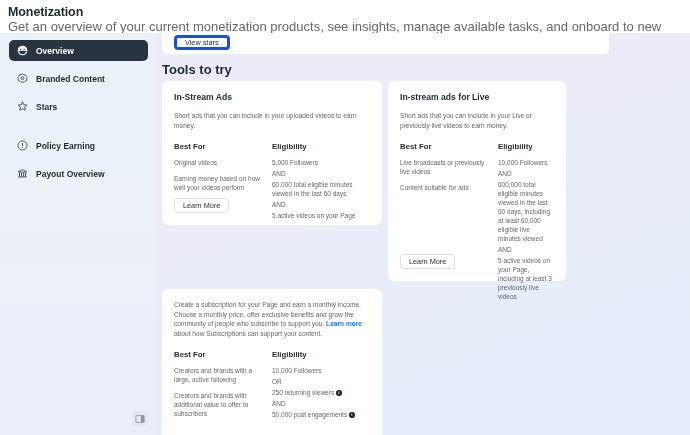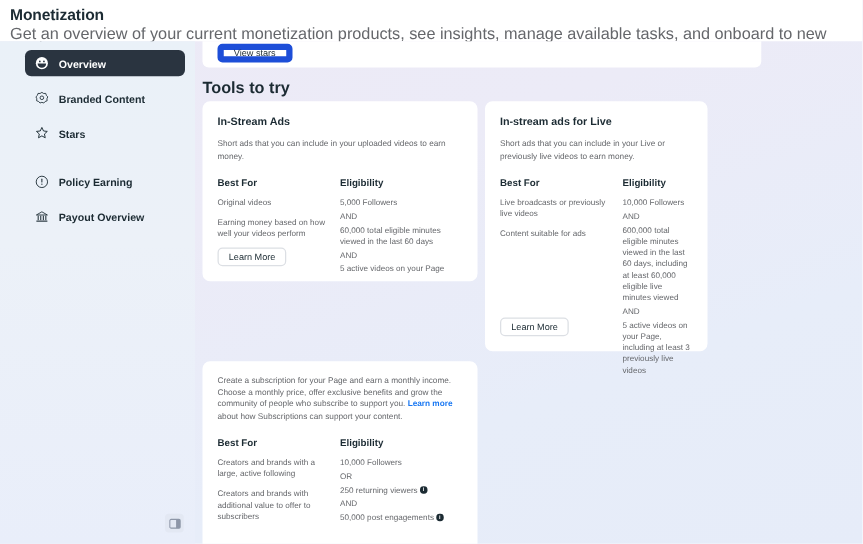--- a/index.html
+++ b/index.html
@@ -39,21 +39,21 @@
     display: flex;
     height: 402px;
     position: relative;
   }
 
   
   .sidebar {
     width: 156px;
     flex: 0 0 156px;
     background: linear-gradient(180deg, #eaf1f8 0%, #ecf1f8 40%, #e9eefa 100%);
-    padding: 7px 8px 0 20px;
+    padding: 7px 8px 0 9px;
     position: relative;
   }
   .nav-item {
     display: flex;
     align-items: center;
     gap: 8px;
     height: 21px;
     padding: 0 8px;
     border-radius: 5px;
     font-size: 8.5px;
@@ -101,21 +101,21 @@
     height: 21px;
     background: #ffffff;
     border-radius: 0 0 5px 5px;
   }
   .view-stars-btn {
     position: absolute;
     left: 12px; top: 2px;
     height: 15px;
     padding: 0 8px;
     background: #ffffff;
-    border: 5px solid #1d4ed8;
+    border: 3px solid #1d4ed8;
     border-radius: 4px;
     font-size: 7.3px;
     color: #1c2b33;
     display: flex; align-items: center;
     cursor: pointer;
   }
 
   .section-title {
     position: absolute;
     left: 6px; top: 29px;

